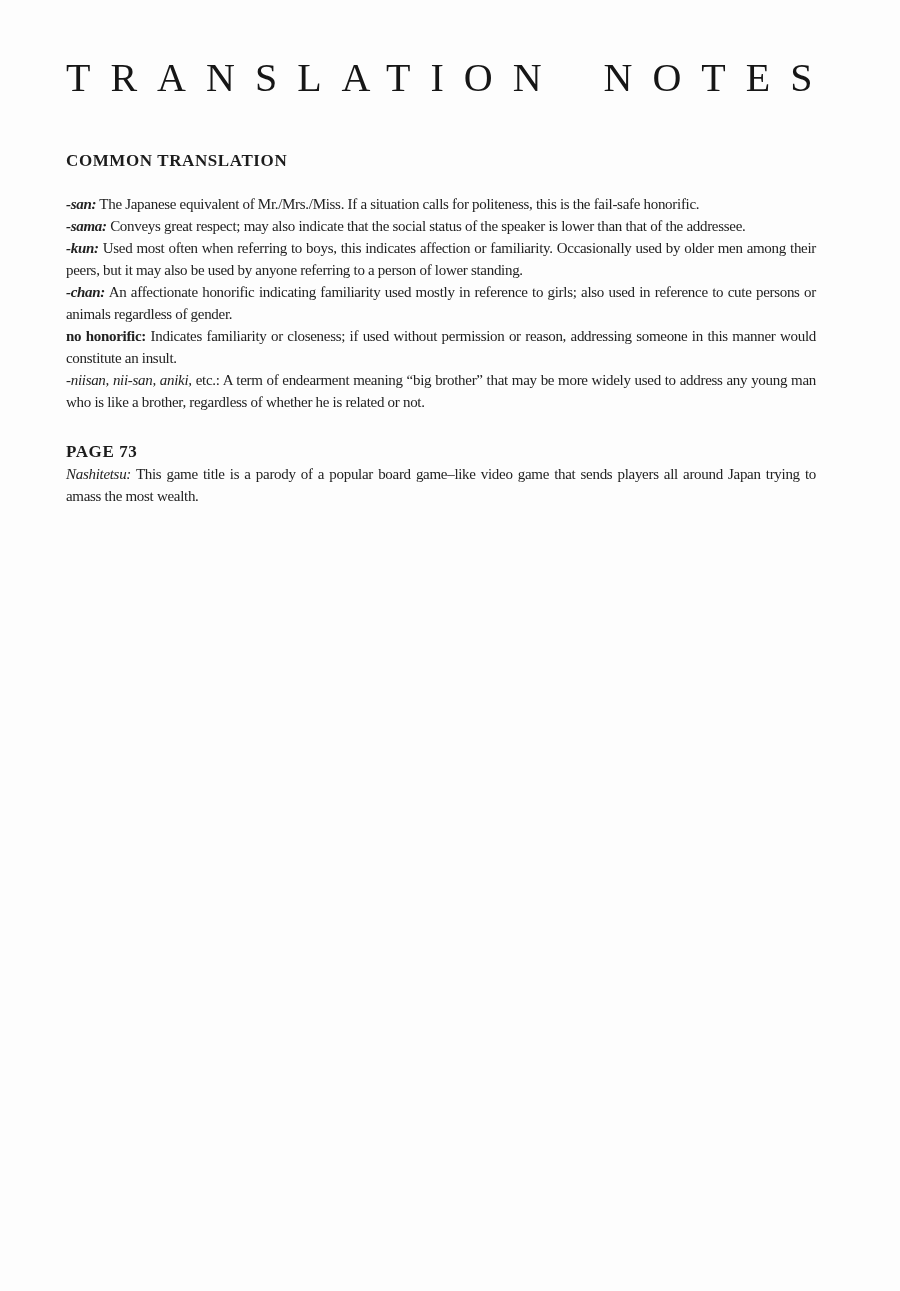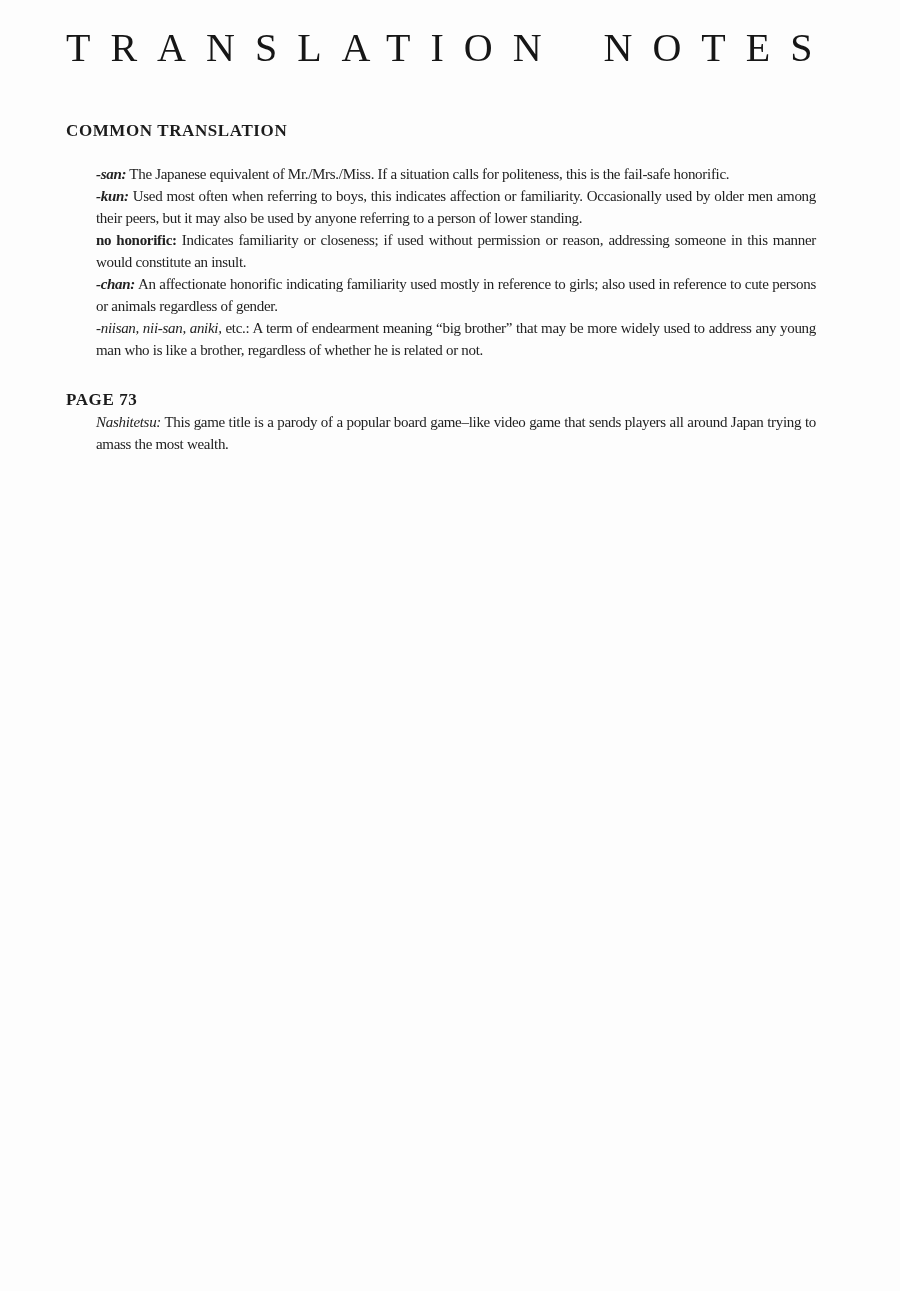--- a/index.html
+++ b/index.html
@@ -9,21 +9,21 @@
   }
   body {
     height: 1291px;
     font-family: "Liberation Serif", "DejaVu Serif", serif;
     color: #1f1f1f;
     overflow: hidden;
   }
   .page {
     width: 900px;
     height: 1154px;
-    padding: 28px 84px 0 66px;
+    padding: 58px 84px 0 66px;
     background: #fdfdfd;
   }
   .page-title {
     font-size: 40px;
     line-height: 40px;
     font-weight: normal;
     letter-spacing: 20px;
     word-spacing: 12px;
     white-space: nowrap;
     color: #161616;
@@ -31,21 +31,21 @@
   .section-heading {
     font-size: 17px;
     line-height: 22px;
     font-weight: bold;
     letter-spacing: 0.6px;
     color: #1c1c1c;
   }
   .heading-honorifics { margin-top: 52px; }
   .heading-general   { margin-top: 19px; }
   .heading-page73    { margin-top: 28px; }
-  .entries { margin-top: 21px; margin-left: 30px; }
+  .entries { margin-top: 21px; }
   .entry {
     font-size: 15px;
     line-height: 22px;
     text-align: justify;
     letter-spacing: -0.3px;
     color: #222222;
   }
   .entry .term-bi { font-weight: bold; font-style: italic; }
   .entry .term-b  { font-weight: bold; }
   .entry .term-i  { font-style: italic; }
@@ -57,26 +57,27 @@
 <div class="page">
 
   <h1 class="page-title">TRANSLATION NOTES</h1>
 
   <section>
     <h2 class="section-heading heading-honorifics">COMMON TRANSLATION</h2>
 
     <div class="entries">
       <p class="entry"><span class="term-bi">-san:</span> <span>The Japanese equivalent of Mr./Mrs./Miss. If a situation calls for politeness, this is the fail-safe honorific.</span></p>
 
+      <p class="entry"><span class="term-bi">-sama:</span> <span>Conveys great respect; may also indicate that the social status of the speaker is lower than that of the addressee.</span></p>
 
       <p class="entry"><span class="term-bi">-kun:</span> <span>Used most often when referring to boys, this indicates affection or familiarity. Occasionally used by older men among their peers, but it may also be used by anyone referring to a person of lower standing.</span></p>
 
+      <p class="entry"><span class="term-bi">-chan:</span> <span>An affectionate honorific indicating familiarity used mostly in reference to girls; also used in reference to cute persons or animals regardless of gender.</span></p>
+
       <p class="entry"><span class="term-b">no honorific:</span> <span>Indicates familiarity or closeness; if used without permission or reason, addressing someone in this manner would constitute an insult.</span></p>
-
-      <p class="entry"><span class="term-bi">-chan:</span> <span>An affectionate honorific indicating familiarity used mostly in reference to girls; also used in reference to cute persons or animals regardless of gender.</span></p>
 
       <p class="entry"><span class="term-i">-niisan, nii-san, aniki,</span><span> etc.:</span> <span>A term of endearment meaning “big brother” that may be more widely used to address any young man who is like a brother, regardless of whether he is related or not.</span></p>
     </div>
   </section>
 
   <section>
 
   </section>
 
   <section>

